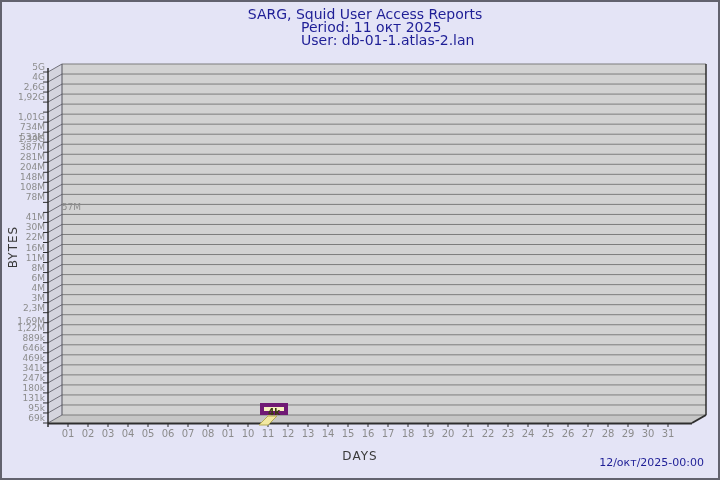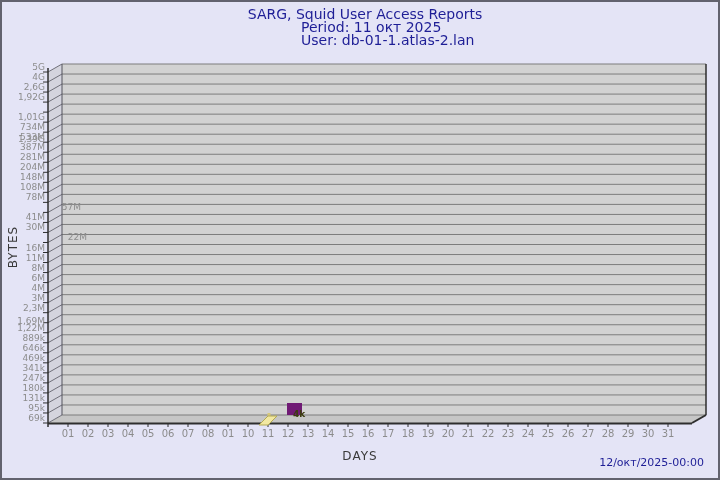--- a/index.html
+++ b/index.html
@@ -16,24 +16,24 @@
   #plot { position:absolute; left:0; top:0; }
   .ytick { position:absolute; left:0; width:45px; text-align:right;
            font-size:9px; line-height:10px; color:#8c8c8c; white-space:nowrap; }
   .xtick { position:absolute; top:428px; width:24px; text-align:center;
            font-size:10px; color:#8c8c8c; }
   .axis-title-y { position:absolute; left:-26px; top:239px; width:80px; height:16px;
            text-align:center; transform:rotate(-90deg); font-size:12px;
            letter-spacing:1px; color:#3a3a3a; }
   .axis-title-x { position:absolute; left:300px; top:449px; width:120px;
            text-align:center; font-size:12px; letter-spacing:1px; color:#3a3a3a; }
-  .bar-callout { position:absolute; left:260px; top:403px; width:15px; height:12px;
-           background:#f6f0c0; border:6px solid #701a75; box-sizing:border-box;
+  .bar-callout { position:absolute; left:260px; top:403px; width:28px; height:12px;
+           background:#f6f0c0; border:4px solid #701a75; box-sizing:border-box;
            font-size:9px; font-weight:bold; color:#3c3c10;
-           text-align:center; line-height:10px;margin-left:27px; }
+           text-align:center; line-height:10px; }
   .footer { position:absolute; right:16px; top:456px; font-size:11px; color:#1e1e96; }
 </style>
 </head>
 <body>
 
 <div class="screen">
   <div class="inner">
 
     <div class="title t1">SARG, Squid User Access Reports</div>
     <div class="title t2">Period: 11 окт 2025</div>
@@ -202,21 +202,21 @@
         <div class="ytick" style="top: 132.2px;">533M</div>
         <div class="ytick" style="top: 142.229px;">387M</div>
         <div class="ytick" style="top: 152.257px;">281M</div>
         <div class="ytick" style="top: 162.286px;">204M</div>
         <div class="ytick" style="top: 172.314px;">148M</div>
         <div class="ytick" style="top: 182.343px;">108M</div>
         <div class="ytick" style="top: 192.371px;">78M</div>
         <div class="ytick" style="top: 202.4px; margin-left: 36px;">57M</div>
         <div class="ytick" style="top: 212.429px;">41M</div>
         <div class="ytick" style="top: 222.457px;">30M</div>
-        <div class="ytick" style="top: 232.486px; padding-left: 42px;">22M</div>
+        <div class="ytick" style="top: 232.486px;">22M</div>
         <div class="ytick" style="top: 242.514px;">16M</div>
         <div class="ytick" style="top: 252.543px;">11M</div>
         <div class="ytick" style="top: 262.571px;">8M</div>
         <div class="ytick" style="top: 272.6px;">6M</div>
         <div class="ytick" style="top: 282.629px;">4M</div>
         <div class="ytick" style="top: 292.657px;">3M</div>
         <div class="ytick" style="top: 302.686px;">2,3M</div>
         <div class="ytick" style="top: 316px;">1,69M</div>
         <div class="ytick" style="top: 322.743px;">1,22M</div>
         <div class="ytick" style="top: 332.771px;">889k</div>

